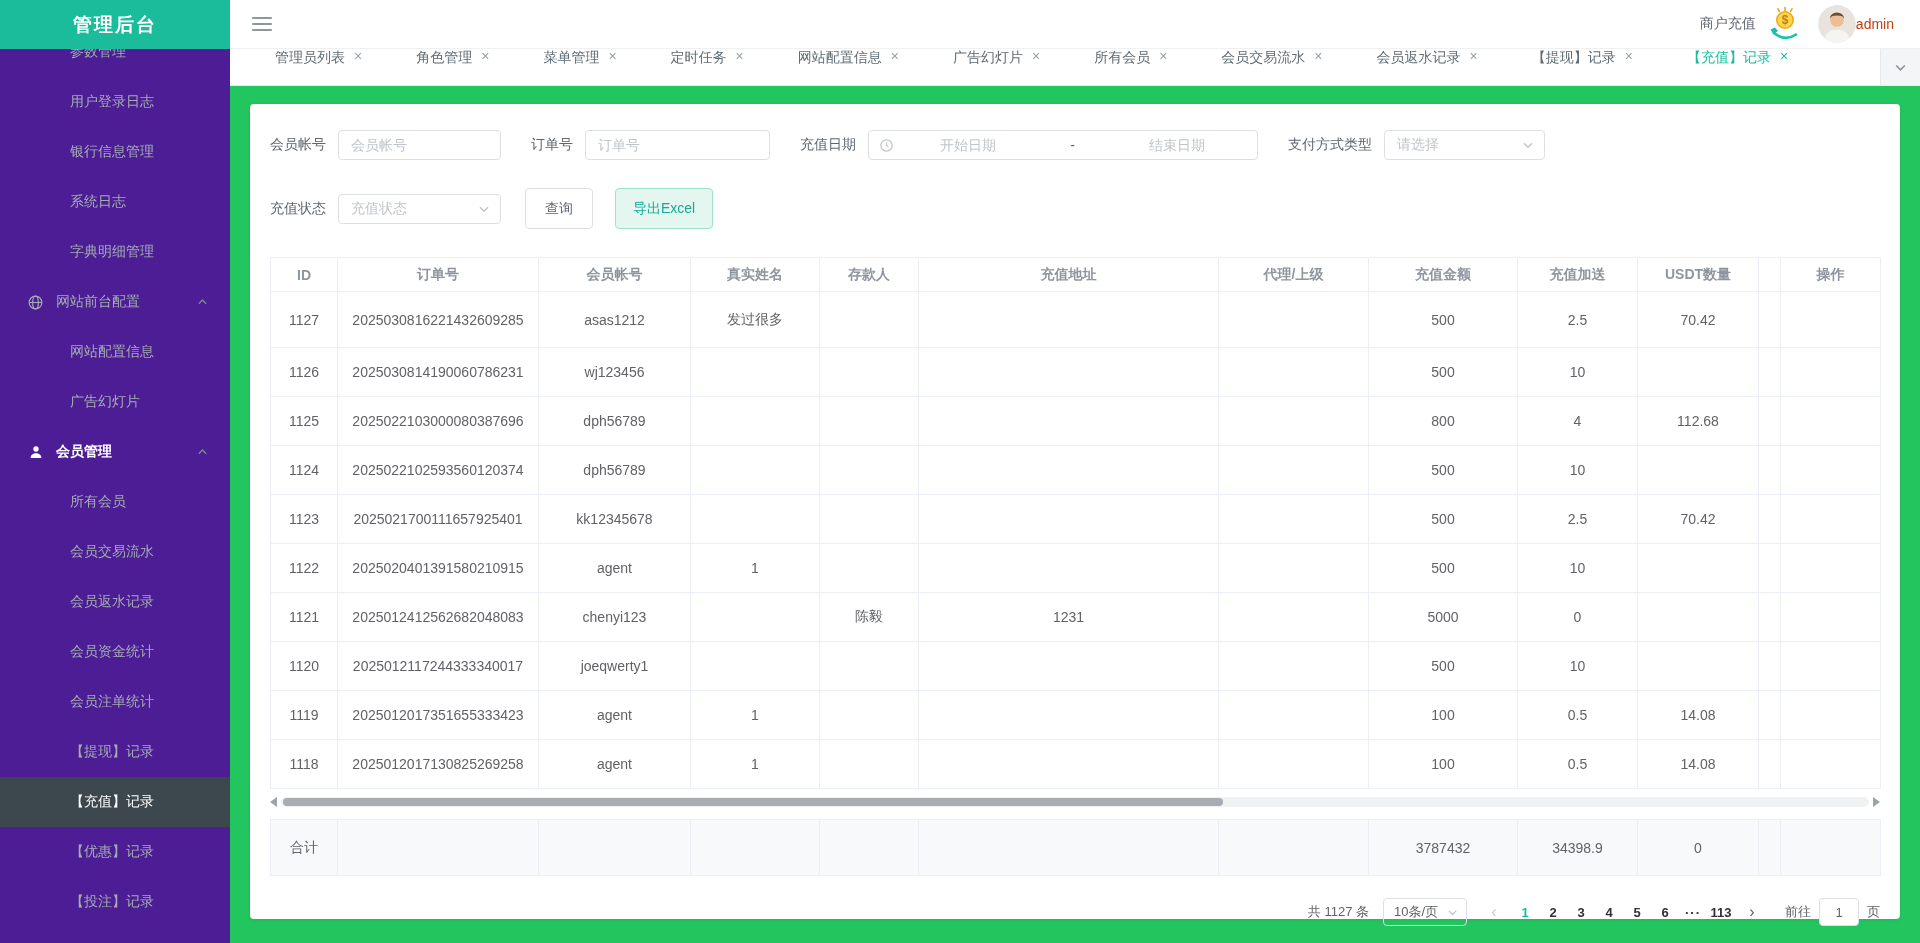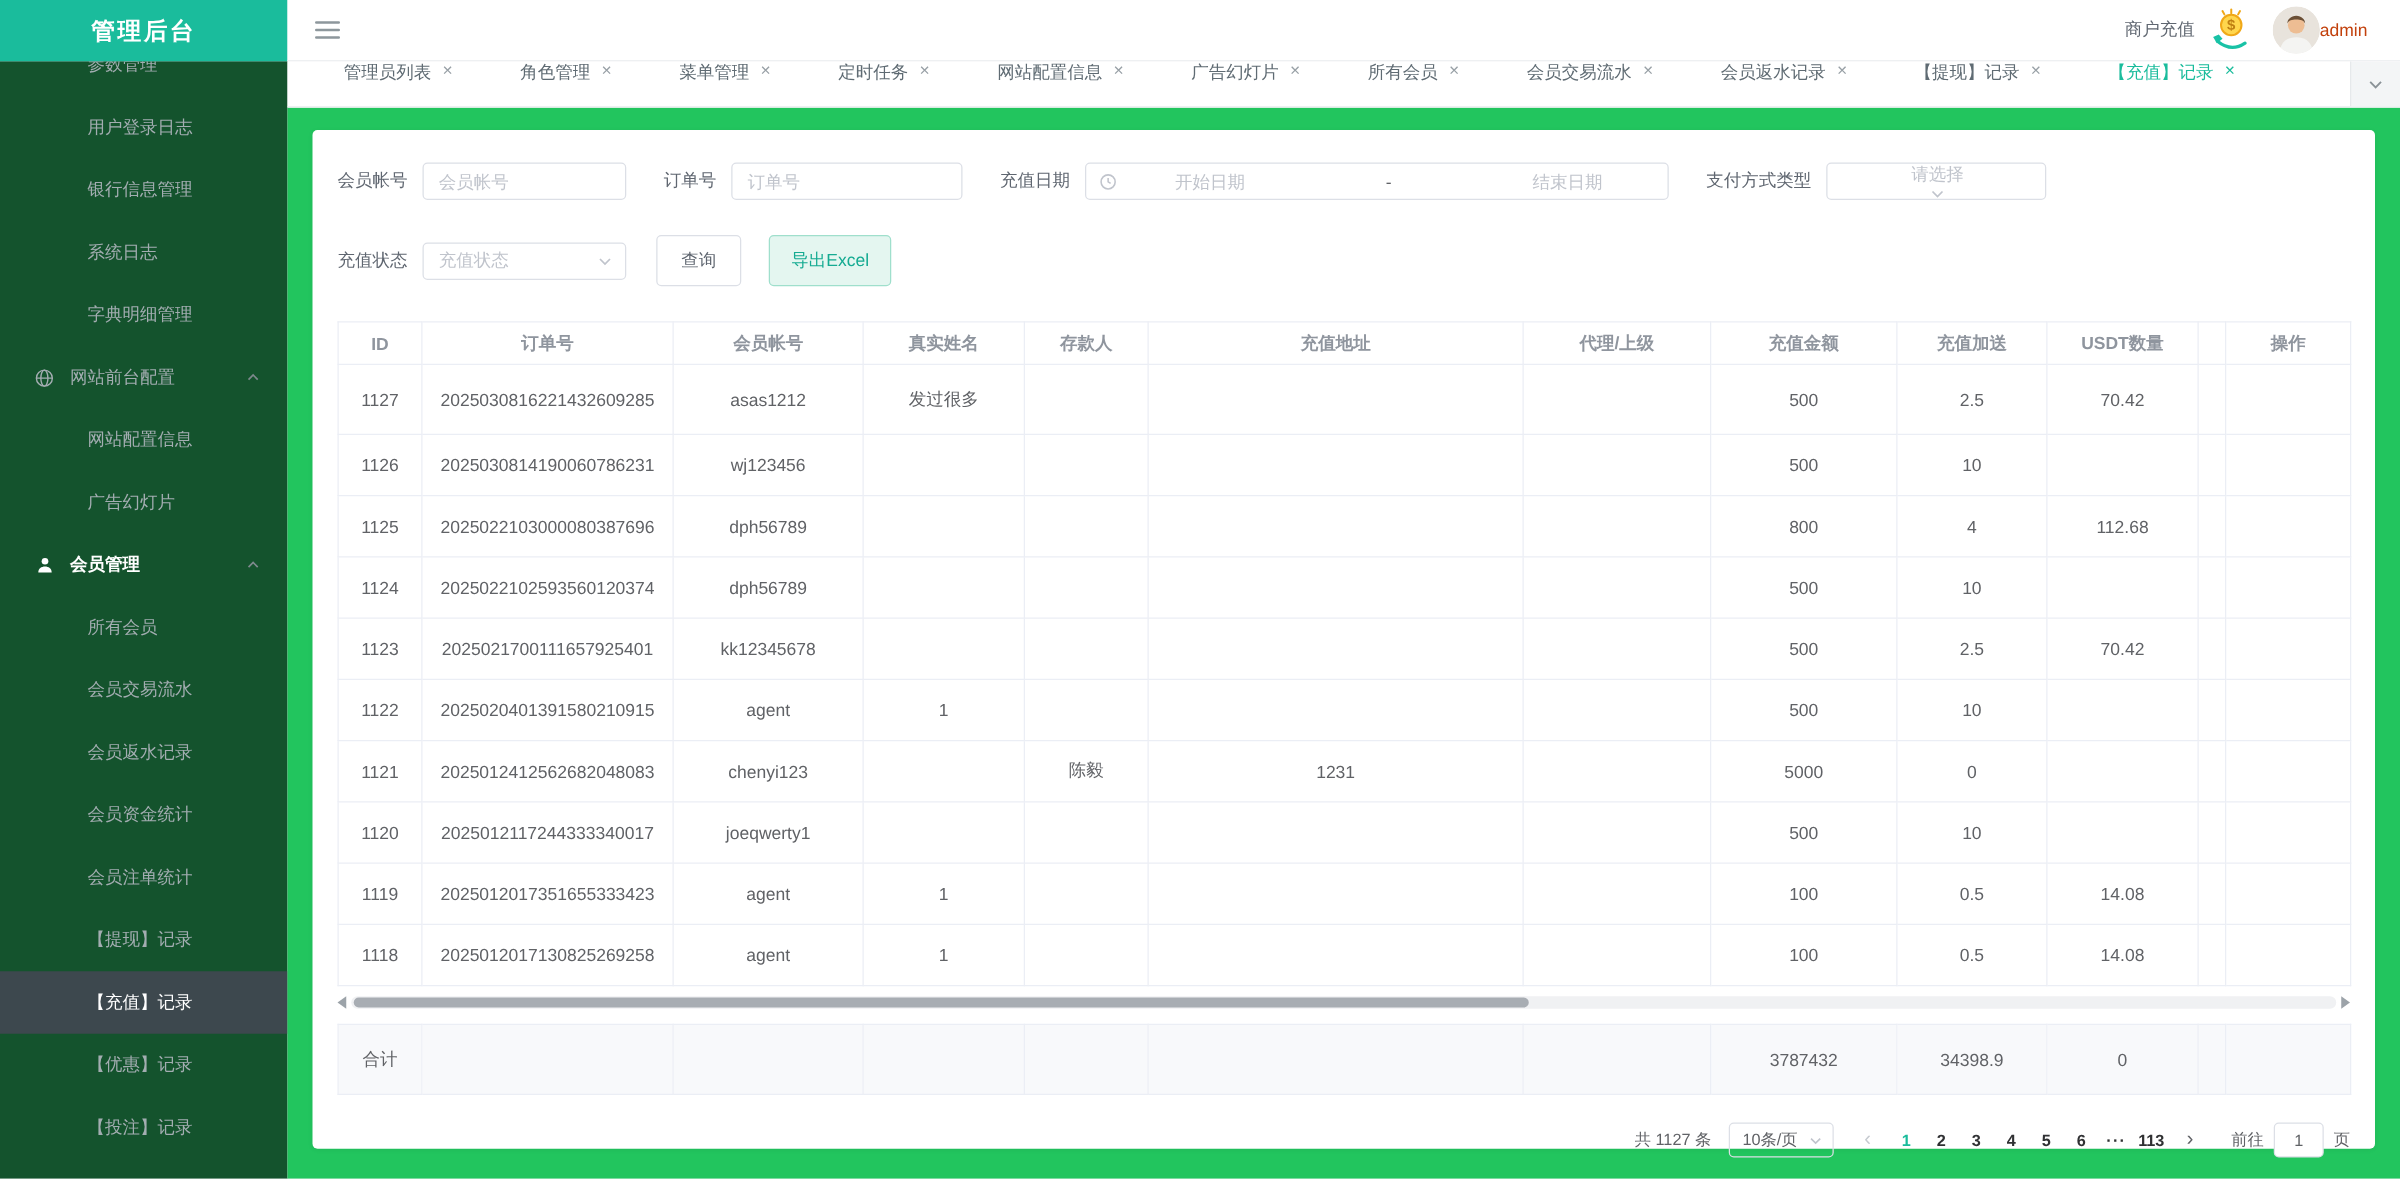--- a/index.html
+++ b/index.html
@@ -13,21 +13,21 @@
   .header-rest { flex:1; background:#fff; display:flex; align-items:center; padding:0 26px 0 22px; border-bottom:1px solid #eef0f2; }
   .hamburger { width:20px; display:flex; flex-direction:column; gap:4px; cursor:pointer; }
   .hamburger span { display:block; height:2px; background:#8d979c; border-radius:1px; }
   .header-right { margin-left:auto; display:flex; align-items:center; }
   .merchant { font-size:14px; color:#5f6670; cursor:pointer; }
   .coin-icon { margin:0 14px 0 10px; display:flex; align-items:center; cursor:pointer; }
   .avatar { width:38px; height:38px; border-radius:50%; overflow:hidden; flex:0 0 auto; cursor:pointer; }
   .username { font-size:14px; color:#c2410c; margin-left:0; cursor:pointer; }
 
   
-  .sidebar { position:absolute; top:49px; left:0; bottom:0; width:230px; background:#14532d; overflow:hidden; }
+  .sidebar { position:absolute; top:49px; left:0; bottom:0; width:230px; background:#4c1d95; overflow:hidden; }
   .menu { margin-top:-22px; }
   .s-item { height:50px; display:flex; align-items:center; font-size:14px; color:#a3adb1; cursor:pointer; position:relative; }
   .s-item.child { padding-left:70px; }
   .s-item.group { padding-left:27px; }
   .s-item.group .s-icon { width:17px; height:17px; margin-right:12px; display:flex; align-items:center; justify-content:center; }
   .s-item.lit { color:#fff; font-weight:bold; }
   .s-item.active { background:#3d484e; color:#fff; }
   .s-chev { position:absolute; right:22px; top:50%; transform:translateY(-50%); color:#7e898d; display:flex; }
 
   
@@ -44,28 +44,28 @@
 
   
   .frow { display:flex; align-items:center; }
   .frow.r1 { margin-top:6px; }
   .frow.r2 { margin-top:28px; }
   .fgroup { display:flex; align-items:center; margin-right:30px; }
   .flabel { font-size:14px; color:#5f6670; margin-right:12px; white-space:nowrap; }
   .finput { height:30px; border:1px solid #dcdfe6; border-radius:4px; padding:0 12px; font-size:14px; color:#606266; outline:none; background:#fff; }
   .finput::placeholder { color:#c0c4cc; }
   .w163 { width:163px; } .w185 { width:185px; }
-  .datebox { width:467px; height:30px; border:1px solid #dcdfe6; border-radius:4px; display:flex; align-items:center; padding:0 10px; background:#fff; }
+  .datebox { width:390px; height:30px; border:1px solid #dcdfe6; border-radius:4px; display:flex; align-items:center; padding:0 10px; background:#fff; }
   .datebox input { border:none; outline:none; width:140px; text-align:center; font-size:14px; color:#606266; background:transparent; }
   .datebox input::placeholder { color:#c0c4cc; }
   .datebox .sep { color:#606266; font-size:14px; flex:1; text-align:center; }
   .selectbox { height:30px; border:1px solid #dcdfe6; border-radius:4px; display:flex; align-items:center; padding:0 10px 0 12px; background:#fff; cursor:pointer; }
   .selectbox .ph { flex:1; font-size:14px; color:#c0c4cc; }
   .selectbox .chev { color:#c0c4cc; display:flex; }
-  .sel161 { width:176px;flex-direction:column; } .sel163 { width:163px; }
+  .sel161 { width:161px; } .sel163 { width:163px; }
   .btn { height:41px; border-radius:4px; font-size:14px; cursor:pointer; display:inline-flex; align-items:center; justify-content:center; }
   .btn-plain { background:#fff; border:1px solid #dcdfe6; color:#5f6670; padding:0 19px; margin-left:24px; }
   .btn-export { background:#e4f6f0; border:1px solid #9fdfcc; color:#15ab92; padding:0 17px; margin-left:22px; }
 
   
   .tablewrap { margin-top:28px; }
   table { border-collapse:collapse; table-layout:fixed; width:1610px;border-radius:31px; }
   th, td { border:1px solid #ebeef5; font-size:14px; text-align:center; overflow:hidden; white-space:nowrap; }
   thead th { height:34px; color:#8f959e; font-weight:bold; background:#fff; }
   tbody td { height:49px; color:#606266; background:#fff; }

